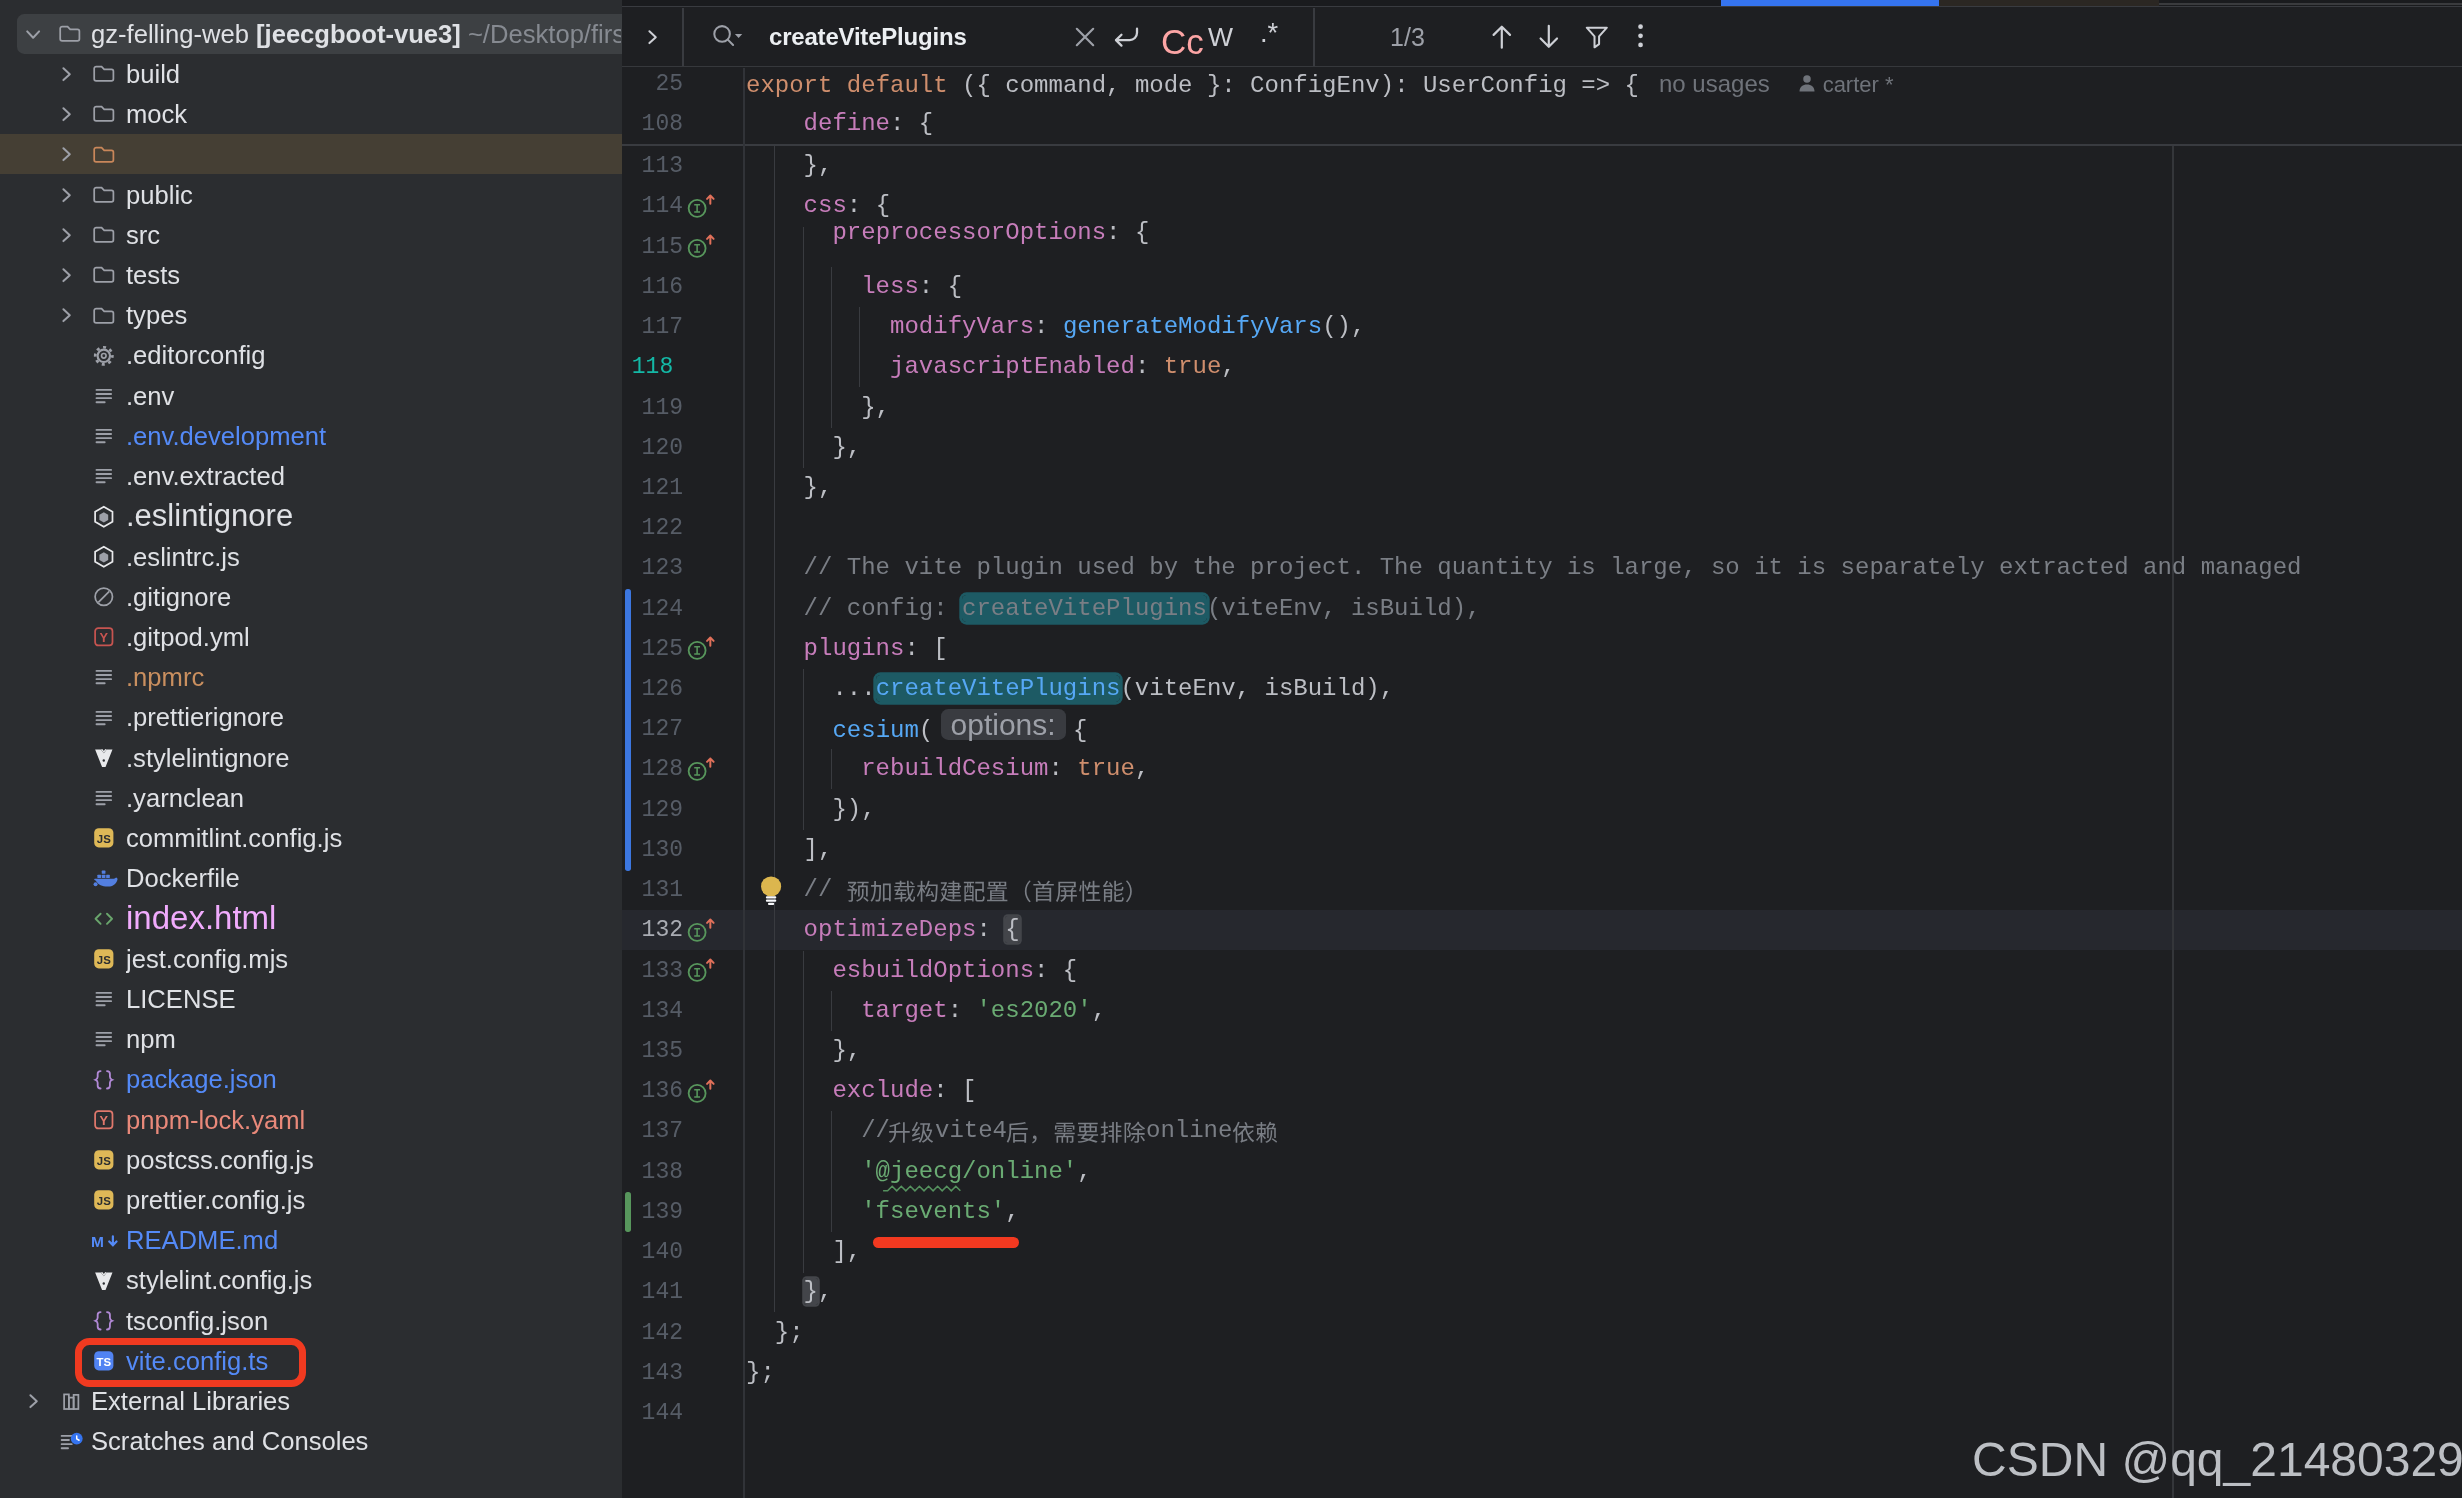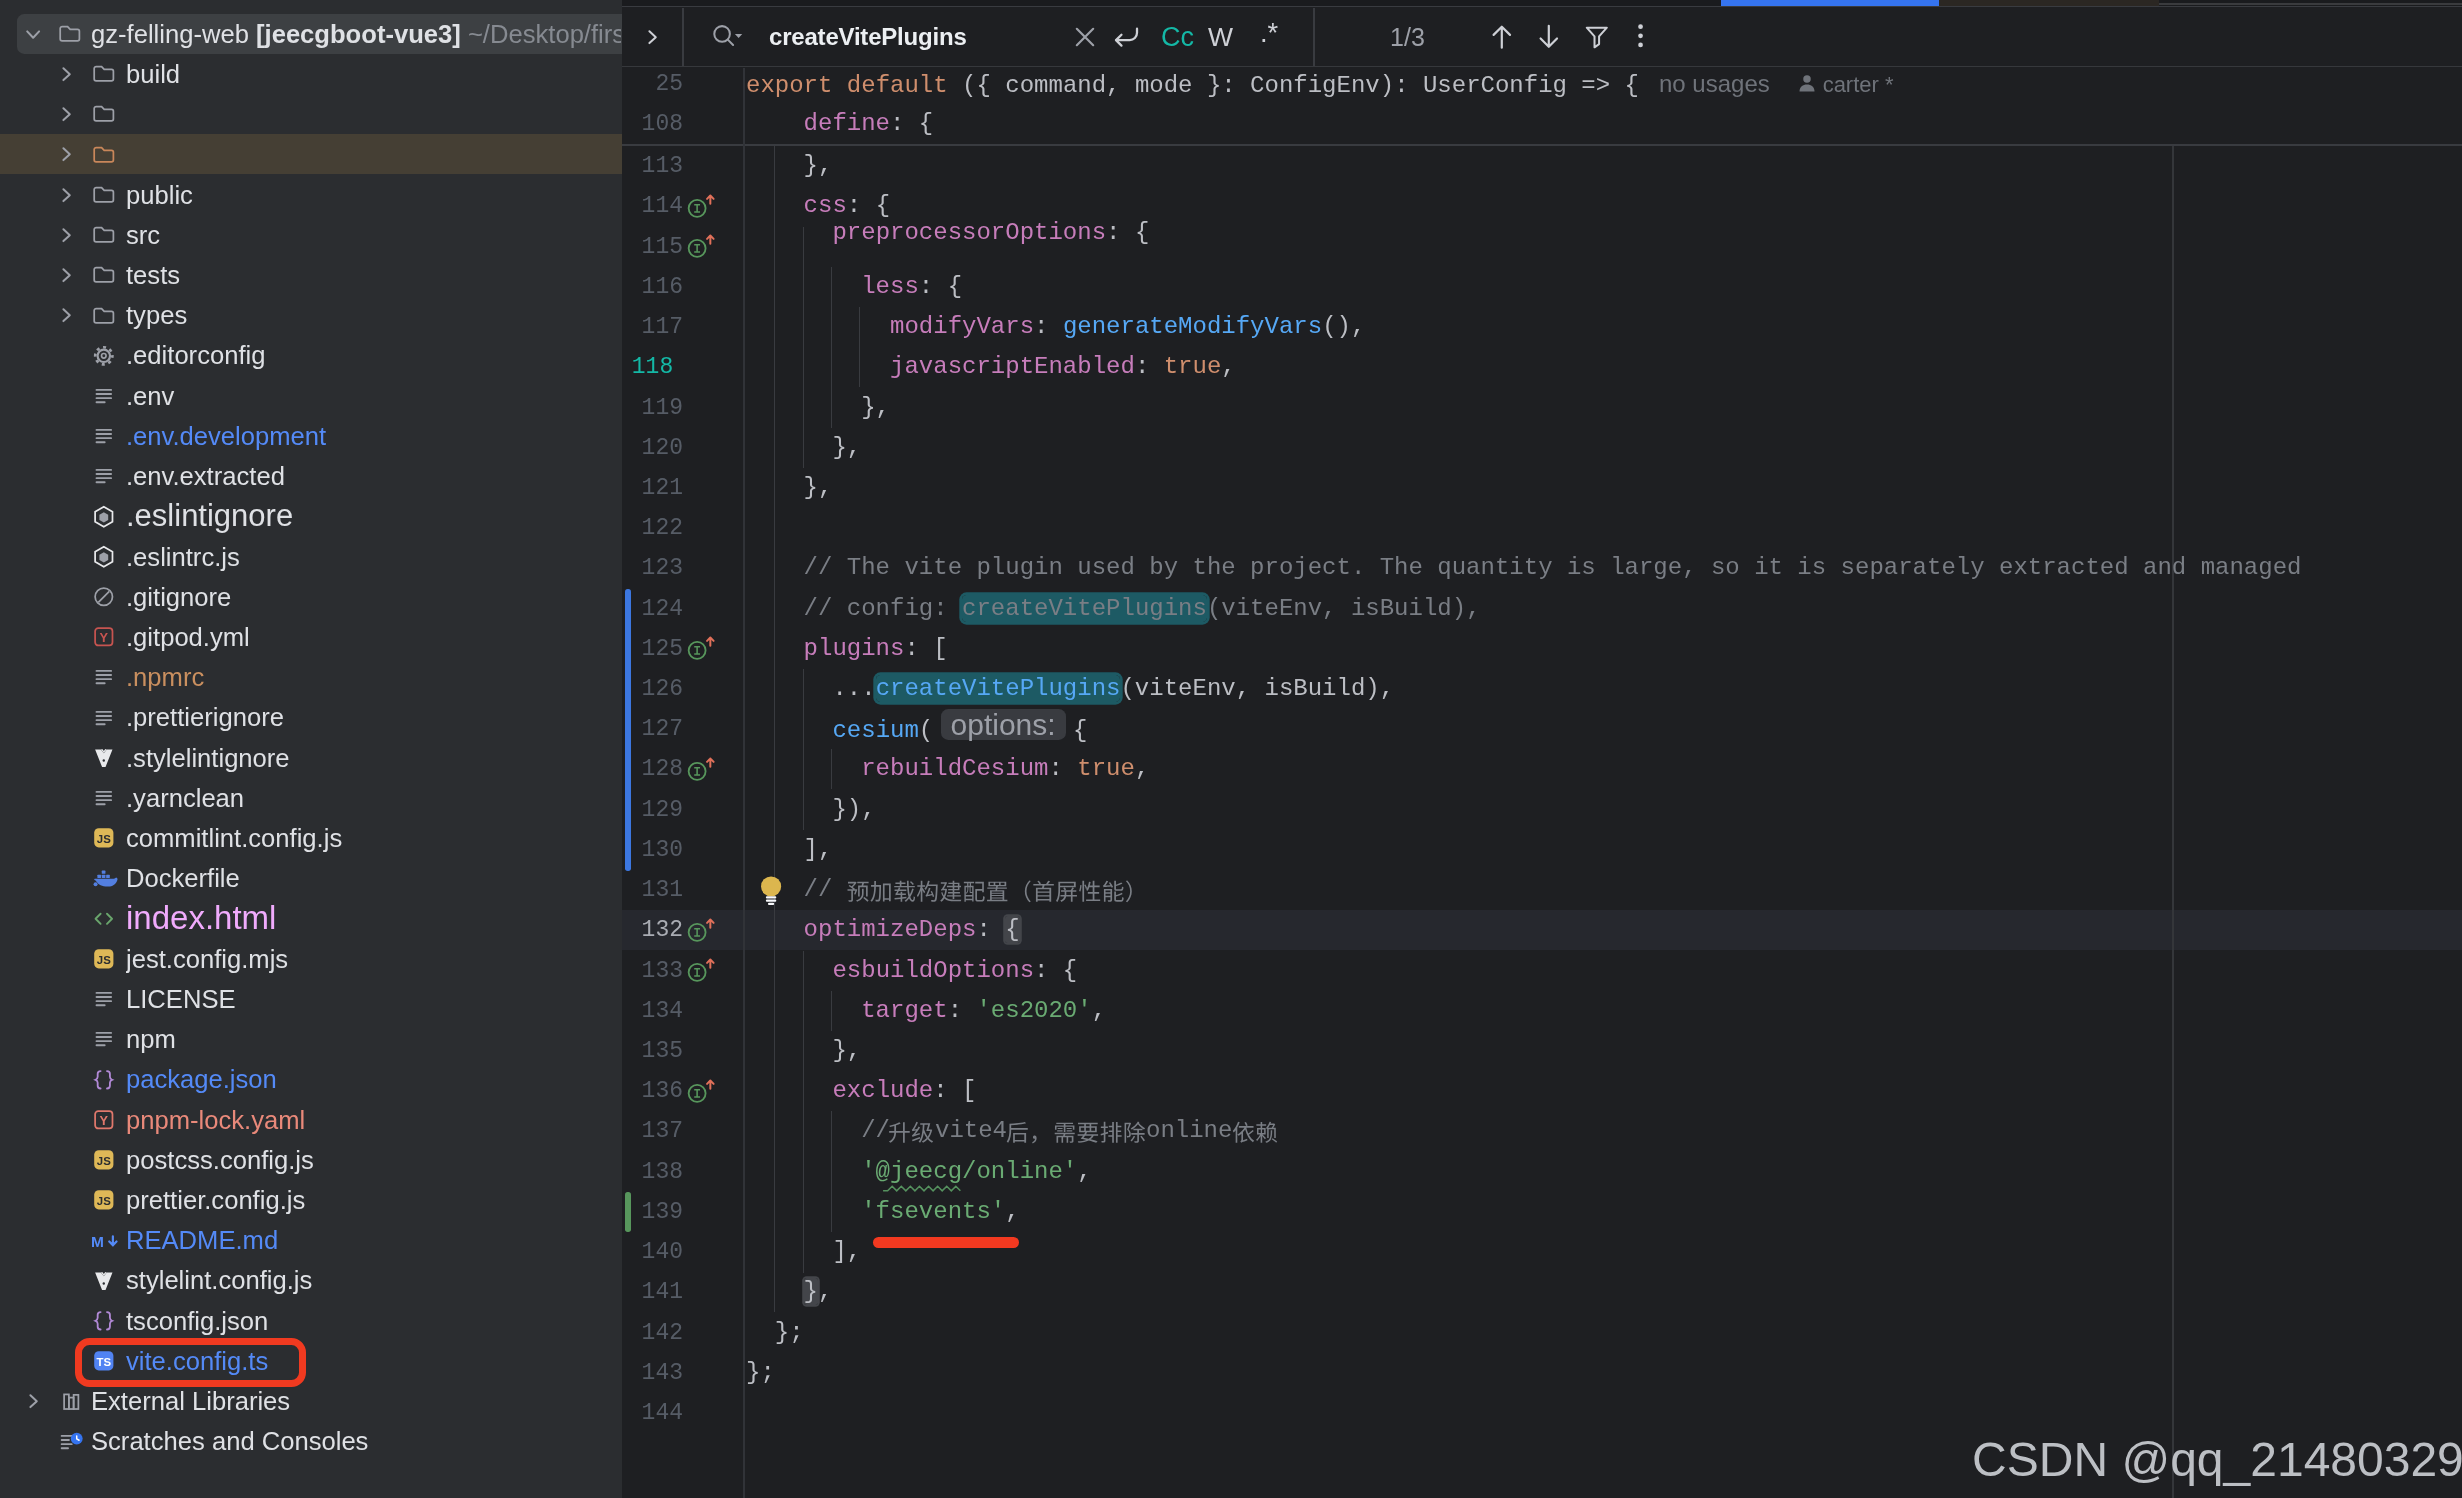--- a/index.html
+++ b/index.html
@@ -29,21 +29,21 @@
       <path d="M27 13l4 4.5 4-4.5z" fill="#9da0a8"></path>
     </svg>
 <div style="position:absolute;left:769px;top:23px;font-size:24px;font-weight:700;color:#eceff2;letter-spacing:-0.2px;">createVitePlugins</div>
 <svg style="position:absolute;left:1075px;top:27.4px;" width="20" height="20" viewBox="0 0 22 22">
       <path d="M2 2l18 18M20 2L2 20" stroke="#9da0a8" stroke-width="2.4" stroke-linecap="round"></path>
     </svg>
 <svg style="position:absolute;left:1110px;top:25.6px;" width="33" height="25.6" viewBox="0 0 36 28">
       <path d="M29.5 3v4.5c0 4.4-3.6 8-8 8H7" fill="none" stroke="#ced0d6" stroke-width="2.5" stroke-linecap="round" stroke-linejoin="round"></path>
       <path d="M12.5 9.5L6.5 15.5l6 6" fill="none" stroke="#ced0d6" stroke-width="2.5" stroke-linecap="round" stroke-linejoin="round"></path>
     </svg>
-<div style="position:absolute;left:1161px;top:22px;font-size:27px;color:#14b8a6;">Cc</div>
+<div style="position:absolute;left:1161px;top:22px;font-size:35px;color:#fca5a5;">Cc</div>
 <div style="position:absolute;left:1208px;top:22px;font-size:26.5px;color:#ced0d6;">W</div>
 <div style="position:absolute;left:1260px;top:16.5px;font-size:27.4px;color:#ced0d6;">.*</div>
 <div style="position:absolute;left:1371px;top:23px;width:73px;font-size:25px;color:#9da0a8;text-align:center;">1/3</div>
 <svg style="position:absolute;left:1489px;top:23px;" width="25.6" height="27.4" viewBox="0 0 28 30">
       <path d="M14 27V5M5 13l9-9 9 9" fill="none" stroke="#ced0d6" stroke-width="2.4" stroke-linecap="round" stroke-linejoin="round"></path>
     </svg>
 <svg style="position:absolute;left:1536px;top:23px;" width="25.6" height="27.4" viewBox="0 0 28 30">
       <path d="M14 3v22M5 17l9 9 9-9" fill="none" stroke="#ced0d6" stroke-width="2.4" stroke-linecap="round" stroke-linejoin="round"></path>
     </svg>
 <svg style="position:absolute;left:1584px;top:24px;" width="25.6" height="25.6" viewBox="0 0 28 28">
@@ -236,20 +236,21 @@
 <svg style="position:absolute;left:91px;top:61px;" width="25.6" height="25.6" viewBox="0 0 28 28">
       <path d="M3.5 8.3c0-1.2 1-2.1 2.1-2.1h6l2.8 2.9h8c1.2 0 2.1 1 2.1 2.1v8.5c0 1.2-1 2.1-2.1 2.1H5.6c-1.2 0-2.1-1-2.1-2.1V8.3z" fill="none" stroke="#9da0a8" stroke-width="1.9"></path>
     </svg>
 <div style="position:absolute;left:126px;top:54px;width:495px;height:40px;font-size:25.6px;line-height:40px;white-space:nowrap;color:#dfe1e5;overflow:hidden;">build</div>
 <svg style="position:absolute;left:57px;top:105px;" width="18.3" height="18.3" viewBox="0 0 20 20">
       <path d="M7 3.5l7 6.5-7 6.5" fill="none" stroke="#9da0a8" stroke-width="2.2" stroke-linecap="round" stroke-linejoin="round"></path>
     </svg>
 <svg style="position:absolute;left:91px;top:101px;" width="25.6" height="25.6" viewBox="0 0 28 28">
       <path d="M3.5 8.3c0-1.2 1-2.1 2.1-2.1h6l2.8 2.9h8c1.2 0 2.1 1 2.1 2.1v8.5c0 1.2-1 2.1-2.1 2.1H5.6c-1.2 0-2.1-1-2.1-2.1V8.3z" fill="none" stroke="#9da0a8" stroke-width="1.9"></path>
     </svg>
+<div style="position:absolute;left:126px;top:94px;width:495px;height:40px;font-size:25.6px;line-height:40px;white-space:nowrap;color:#dfe1e5;overflow:hidden;">mock</div>
 <svg style="position:absolute;left:57px;top:186px;" width="18.3" height="18.3" viewBox="0 0 20 20">
       <path d="M7 3.5l7 6.5-7 6.5" fill="none" stroke="#9da0a8" stroke-width="2.2" stroke-linecap="round" stroke-linejoin="round"></path>
     </svg>
 <svg style="position:absolute;left:91px;top:182px;" width="25.6" height="25.6" viewBox="0 0 28 28">
       <path d="M3.5 8.3c0-1.2 1-2.1 2.1-2.1h6l2.8 2.9h8c1.2 0 2.1 1 2.1 2.1v8.5c0 1.2-1 2.1-2.1 2.1H5.6c-1.2 0-2.1-1-2.1-2.1V8.3z" fill="none" stroke="#9da0a8" stroke-width="1.9"></path>
     </svg>
 <div style="position:absolute;left:126px;top:175px;width:495px;height:40px;font-size:25.6px;line-height:40px;white-space:nowrap;color:#dfe1e5;overflow:hidden;">public</div>
 <svg style="position:absolute;left:57px;top:226px;" width="18.3" height="18.3" viewBox="0 0 20 20">
       <path d="M7 3.5l7 6.5-7 6.5" fill="none" stroke="#9da0a8" stroke-width="2.2" stroke-linecap="round" stroke-linejoin="round"></path>
     </svg>

